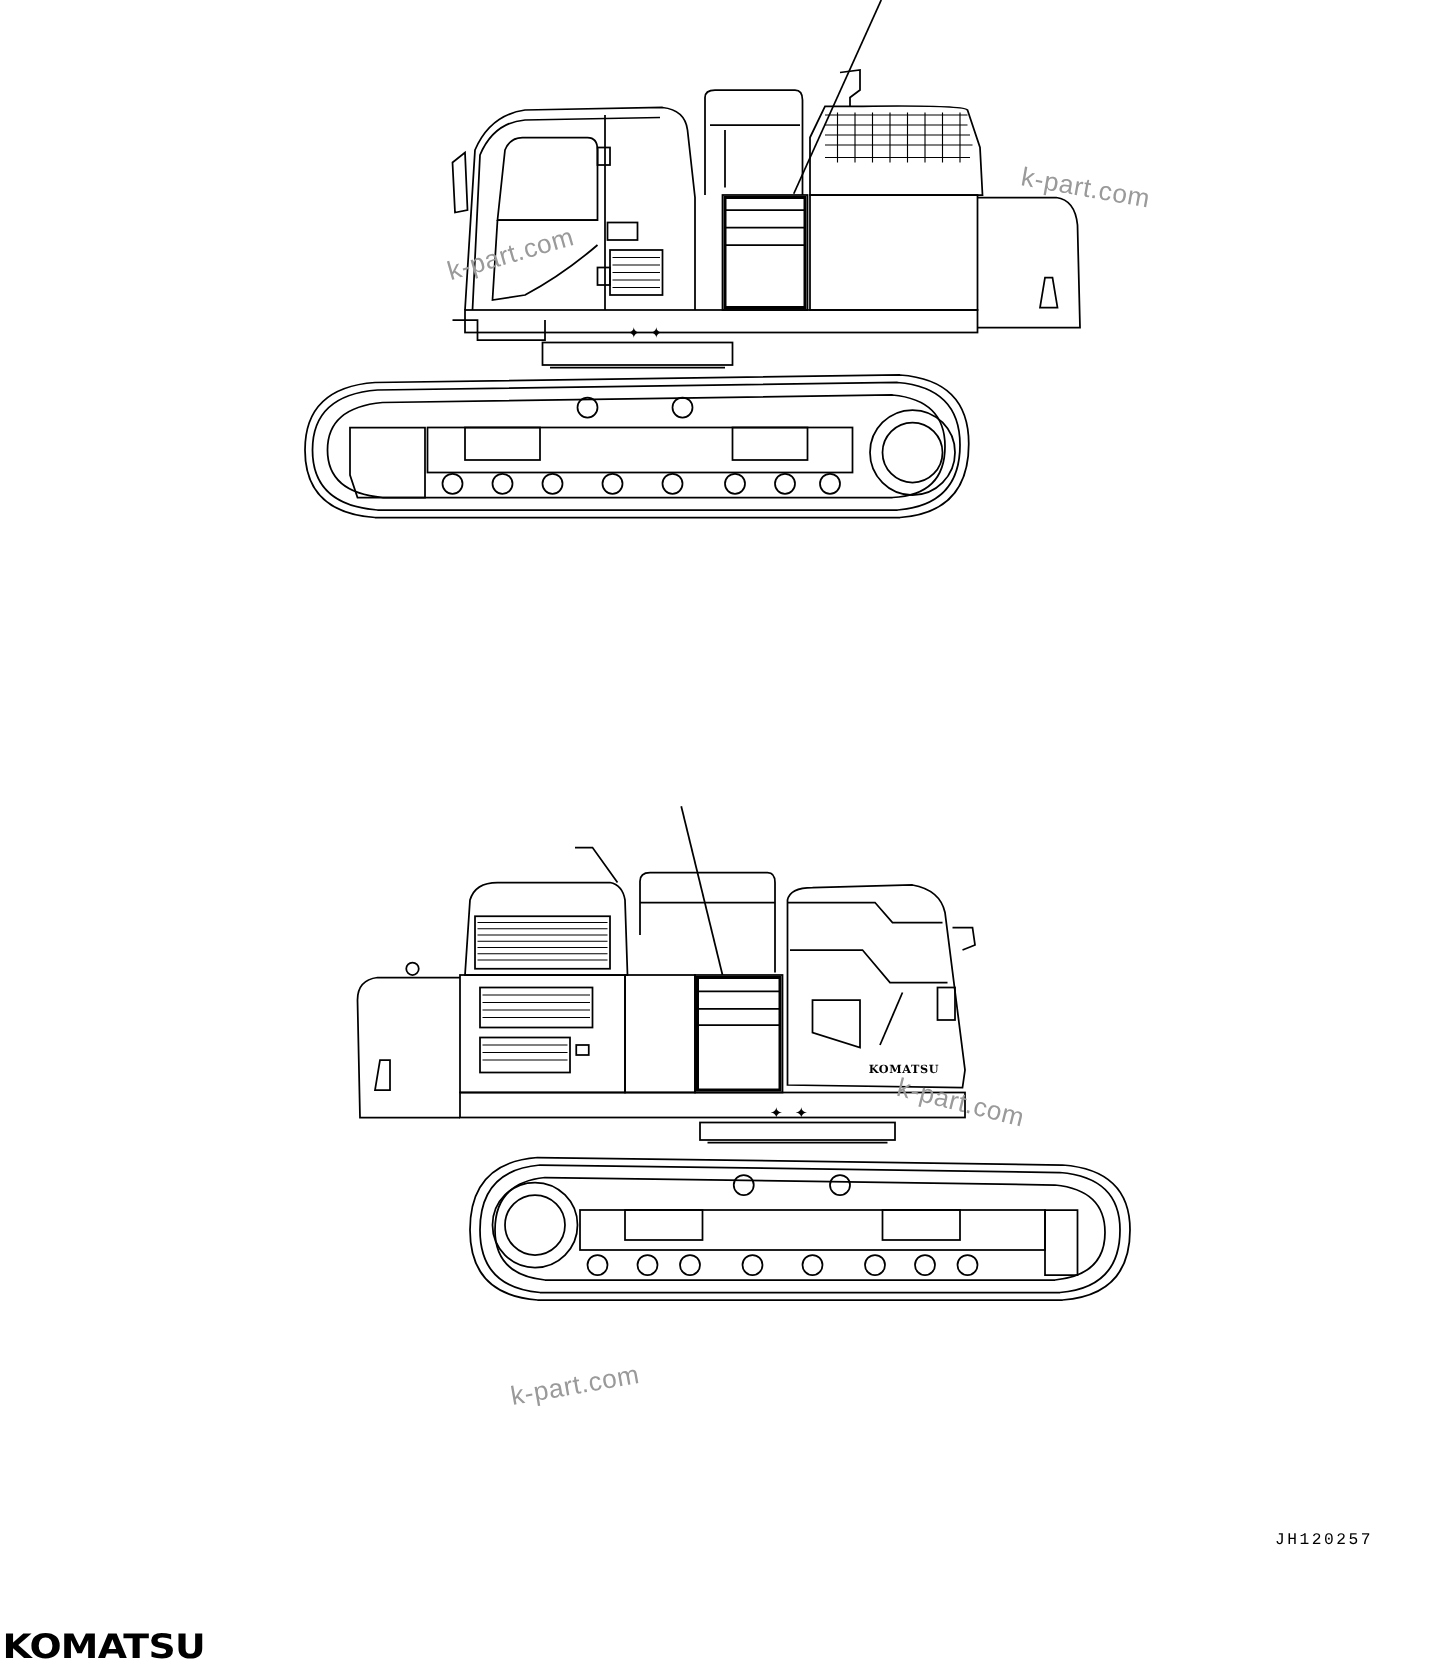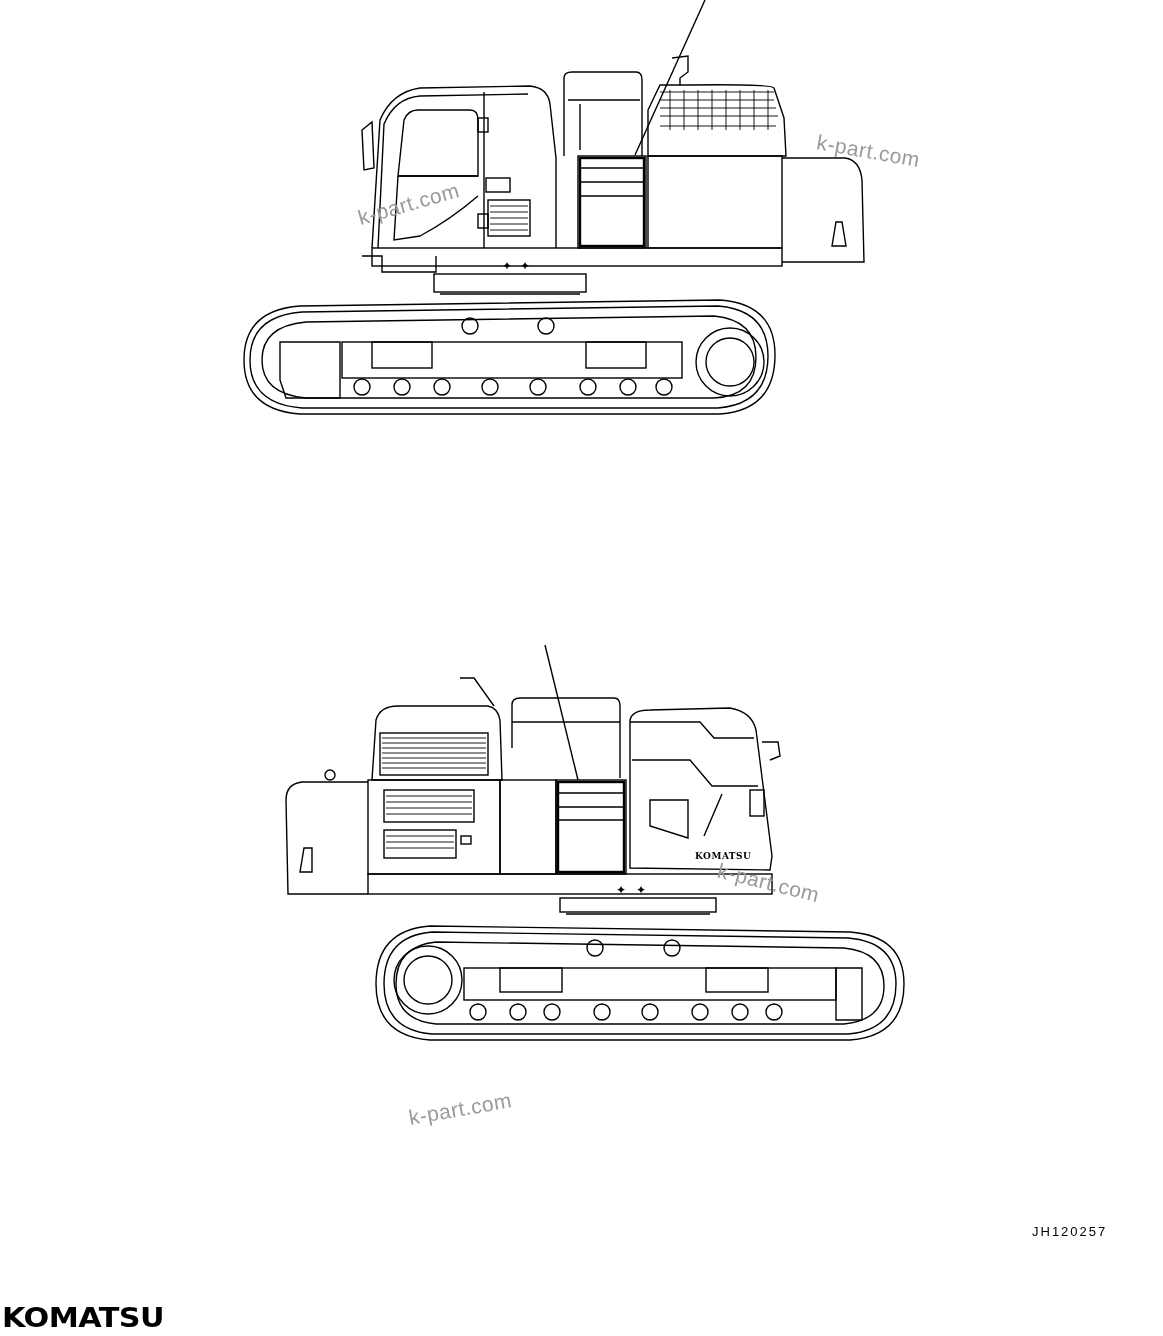--- a/index.html
+++ b/index.html
@@ -3,21 +3,21 @@
 <meta charset="utf-8">
 <style>
   html, body { margin: 0; padding: 0; background: #ffffff; }
   body { width: 1163px; height: 1336px; position: relative; overflow: hidden; font-family: "Liberation Sans", sans-serif; }
   .page { position: absolute; left: 0; top: 0; width: 1163px; height: 1336px; }
   svg.art { position: absolute; left: 0; top: 0; }
   .ln { fill: none; stroke: #000; stroke-width: 1.4; }
   .lnb { fill: none; stroke: #000; stroke-width: 2.4; }
   .lnt { fill: none; stroke: #000; stroke-width: 0.9; }
   .watermark { position: absolute; color: #9a9a9a; font-family: "Liberation Sans", sans-serif; font-size: 21px; letter-spacing: 0.5px; transform-origin: left bottom; white-space: nowrap; }
-  .drawing-id { position: absolute; left: 1020px; top: 1224px; font-family: Liberation Sans, sans-serif; font-size: 13px; letter-spacing: 2px; color: #000; margin-left: 12px; }
+  .drawing-id { position: absolute; left: 1020px; top: 1224px; font-family: Liberation Mono, monospace; font-size: 13px; letter-spacing: 2px; color: #000; }
   .brand-logo { position: absolute; left: 2px; top: 1302px; font-family: "DejaVu Sans", sans-serif; font-weight: bold; font-size: 27px; color: #000; letter-spacing: -0.5px; transform: scaleX(1.12); transform-origin: left top; }
   .cab-logo { position: absolute; left: 695px; top: 851px; font-family: "DejaVu Serif", serif; font-weight: bold; font-size: 9px; color: #000; letter-spacing: 0.5px; }
 </style>
 </head>
 <body>
 
 <div class="page">
 
 <svg class="art" width="1163" height="1336" viewBox="0 0 1163 1336">
 

